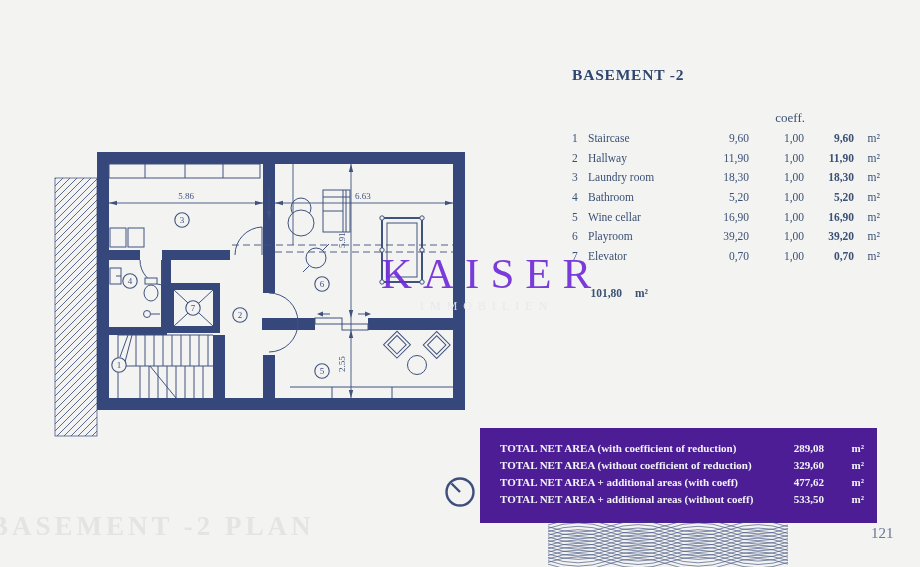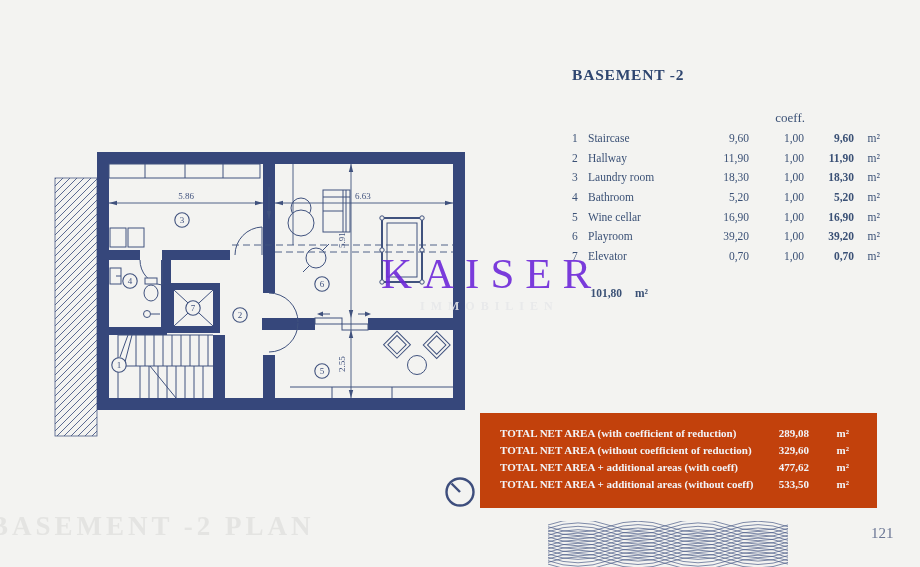--- a/index.html
+++ b/index.html
@@ -25,22 +25,22 @@
   .t-coeff{ width:55px; text-align:right; }
   .t-net  { width:50px; text-align:right; font-weight:bold; }
   .t-unit { width:26px; text-align:right; }
   .net-row {
     position:absolute; left:572px; top:283px; width:308px;
     display:flex; align-items:center; height:20px; font-size:11.5px; font-weight:bold;
   }
   .net-label { width:16px; flex:1; padding-left:16px; }
   
   .totals-box {
-    position:absolute; left:480px; top:413px; width:397px; height:95px;
-    background:#c2410c; padding:11px 28px 0 20px;
+    position:absolute; left:480px; top:428px; width:397px; height:95px;
+    background:#4c1d95; padding:11px 13px 0 20px;
   }
   .tot-row { display:flex; align-items:center; height:17px; color:#F2F4F8;
     font-size:11px; font-weight:bold; white-space:nowrap; }
   .tot-label { flex:1; overflow:hidden; }
   .tot-value { width:48px; text-align:right; }
   .tot-unit  { width:40px; text-align:right; }
   
   .plan-title {
     position:absolute; left:-10px; top:511px;
     font-size:27px; font-weight:bold; letter-spacing:4px; color:#E4E4E2;
@@ -48,21 +48,21 @@
   }
   .page-number { position:absolute; left:871px; top:525px; font-size:15px; color:#6A7694; }
   .clock { position:absolute; left:444px; top:476px; }
   .waves { position:absolute; left:548px; top:521px; }
   
   .wm-brand {
     position:absolute; left:381px; top:249px; font-size:43px; font-weight:normal;
     letter-spacing:11px; color:#6d28d9; opacity:0.9; white-space:nowrap;
   }
   .wm-sub {
-    position:absolute; left:420px; top:299px; font-size:12px; font-weight:bold;
+    position:absolute; left:420px; top:299px; font-size:12px; font-weight:normal;
     letter-spacing:6px; color:#E7E8EA; opacity:0.9; white-space:nowrap;
   }
   .plan-svg { position:absolute; left:40px; top:145px; }
   text { user-select:none; }
 </style>
 </head>
 <body>
 
 <div class="page">
 

